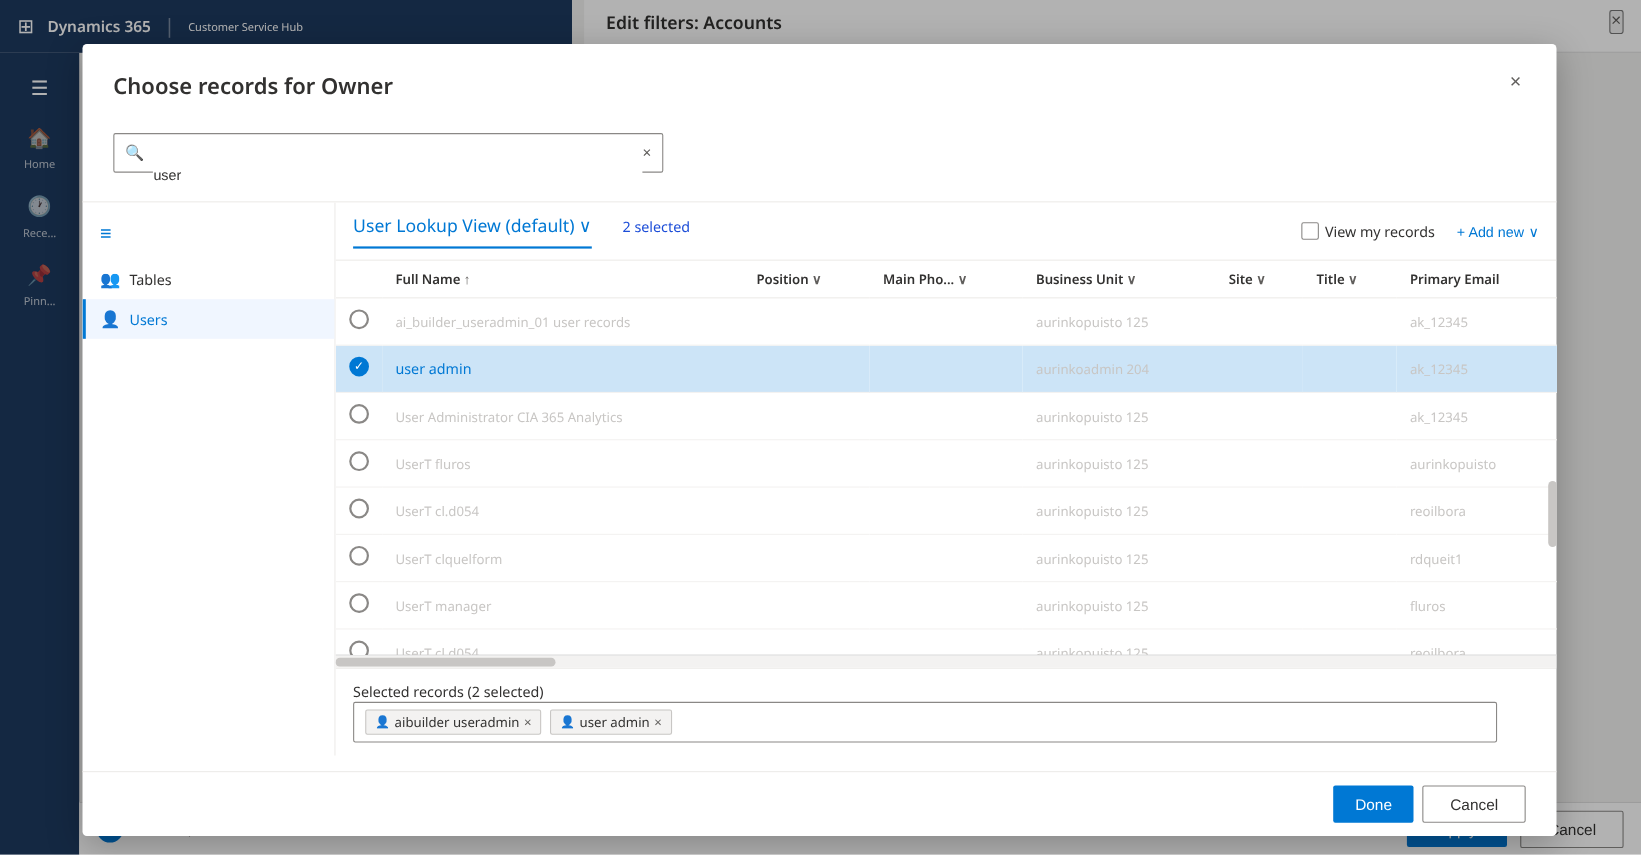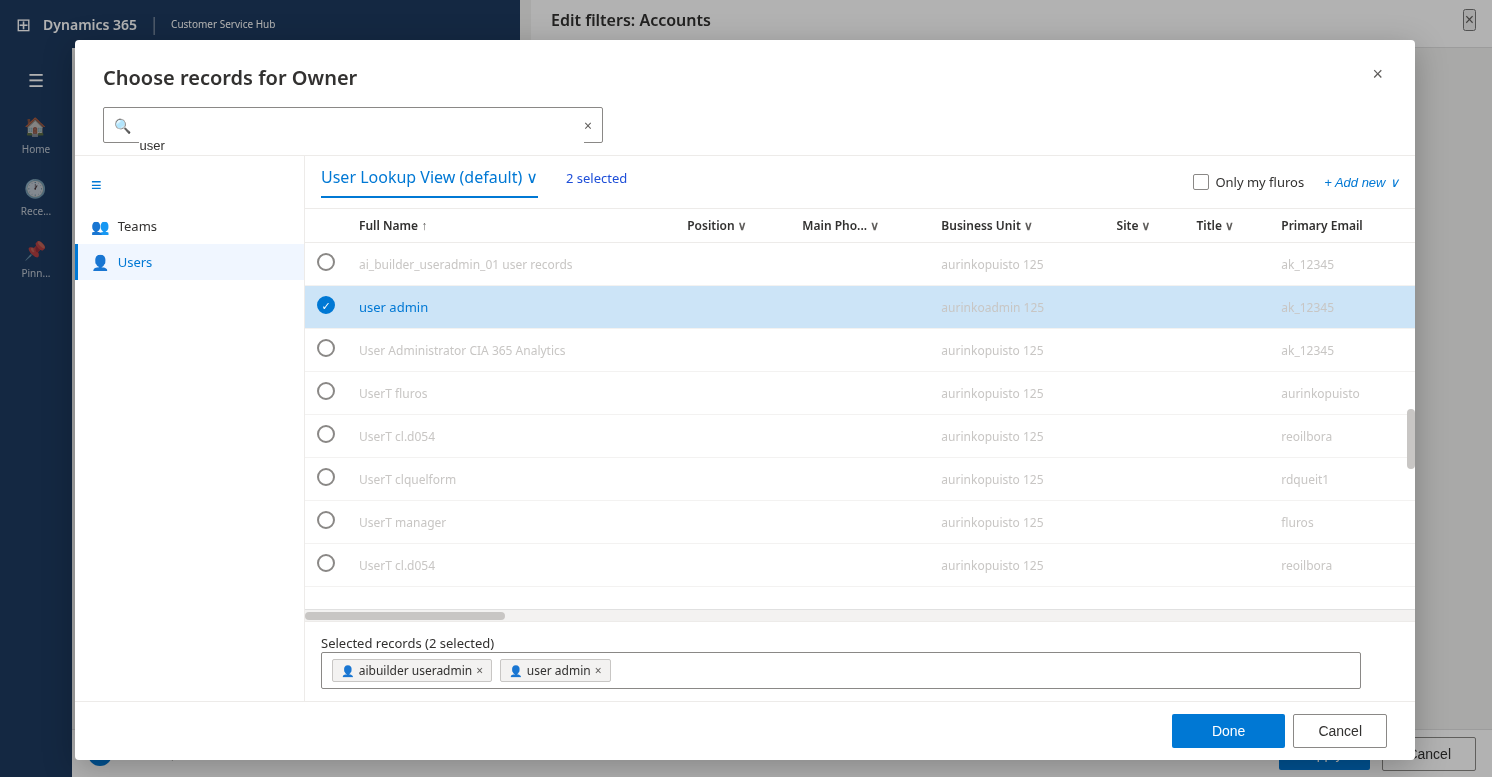--- a/index.html
+++ b/index.html
@@ -120,20 +120,21 @@
       position: absolute;
       top: 40px; left: 75px;
       width: 1340px;
       height: 720px;
       background: #fff;
       border-radius: 4px;
       box-shadow: 0 8px 32px rgba(0,0,0,0.25);
       z-index: 200;
       display: flex;
       flex-direction: column;
+      gap: 14px;
     }
 
     .modal-header {
       padding: 24px 28px 16px;
       border-bottom: none;
       display: flex;
       justify-content: space-between;
       align-items: flex-start;
     }
     .modal-title {
@@ -273,21 +274,20 @@
     }
     .add-new-btn {
       display: flex;
       align-items: center;
       gap: 4px;
       color: #0078d4;
       font-size: 13px;
       cursor: pointer;
       background: none;
       border: none;
-      font-style: italic;
     }
 
     
     .table-area {
       flex: 1;
       overflow-y: auto;
       overflow-x: hidden;
     }
     .data-table {
       width: 100%;
@@ -410,21 +410,21 @@
       justify-content: flex-end;
       padding: 12px 28px;
       gap: 8px;
       border-top: 1px solid #edebe9;
     }
     .btn-done {
       background: #0078d4;
       color: #fff;
       border: none;
       border-radius: 2px;
-      padding: 8px 40px;
+      padding: 8px 20px;
       font-size: 14px;
       cursor: pointer;
     }
     .btn-cancel {
       background: #fff;
       color: #323130;
       border: 1px solid #8a8886;
       border-radius: 2px;
       padding: 8px 24px;
       font-size: 14px;
@@ -530,40 +530,40 @@
       <span class="search-clear">×</span>
     </div>
   </div>
 
   <div class="modal-body">
 
     <div class="left-panel">
       <div class="left-panel-filter-icon">≡</div>
       <div class="nav-item">
         <span class="nav-icon">👥</span>
-        <span>Teams</span>
+        <span>Tables</span>
       </div>
       <div class="nav-item active">
         <span class="nav-icon">👤</span>
         <span>Users</span>
       </div>
     </div>
 
     <div class="right-panel">
 
       <div class="view-row">
         <div class="view-selector">
           <span>User Lookup View (default)</span>
           <span>∨</span>
         </div>
         <span class="selected-count">2 selected</span>
         <div class="right-spacer"></div>
         <div class="only-my-records">
           <div class="checkbox-square"></div>
-          <span>Only my fluros</span>
+          <span>View my records</span>
         </div>
         <button class="add-new-btn">
           <span>+ Add new</span>
           <span>∨</span>
         </button>
       </div>
 
       <div class="table-area" style="position:relative;">
         <table class="data-table">
           <thead>
@@ -587,21 +587,21 @@
               <td><span class="blurred">aurinkopuisto 125</span></td>
               <td></td>
                 <td></td>
               <td><span class="blurred">ak_12345</span></td>
             </tr>
             <tr class="selected-row">
               <td class="radio-cell"><div class="radio-btn checked"></div></td>
               <td><a class="link-text">user admin</a></td>
               <td></td>
                 <td></td>
-              <td><span class="blurred">aurinkoadmin 125</span></td>
+              <td><span class="blurred">aurinkoadmin 204</span></td>
               <td></td>
                 <td></td>
               <td><span class="blurred">ak_12345</span></td>
             </tr>
             <tr>
               <td class="radio-cell"><div class="radio-btn"></div></td>
               <td><span class="blurred">User Administrator CIA 365 Analytics</span></td>
               <td></td>
                 <td></td>
               <td><span class="blurred">aurinkopuisto 125</span></td>

